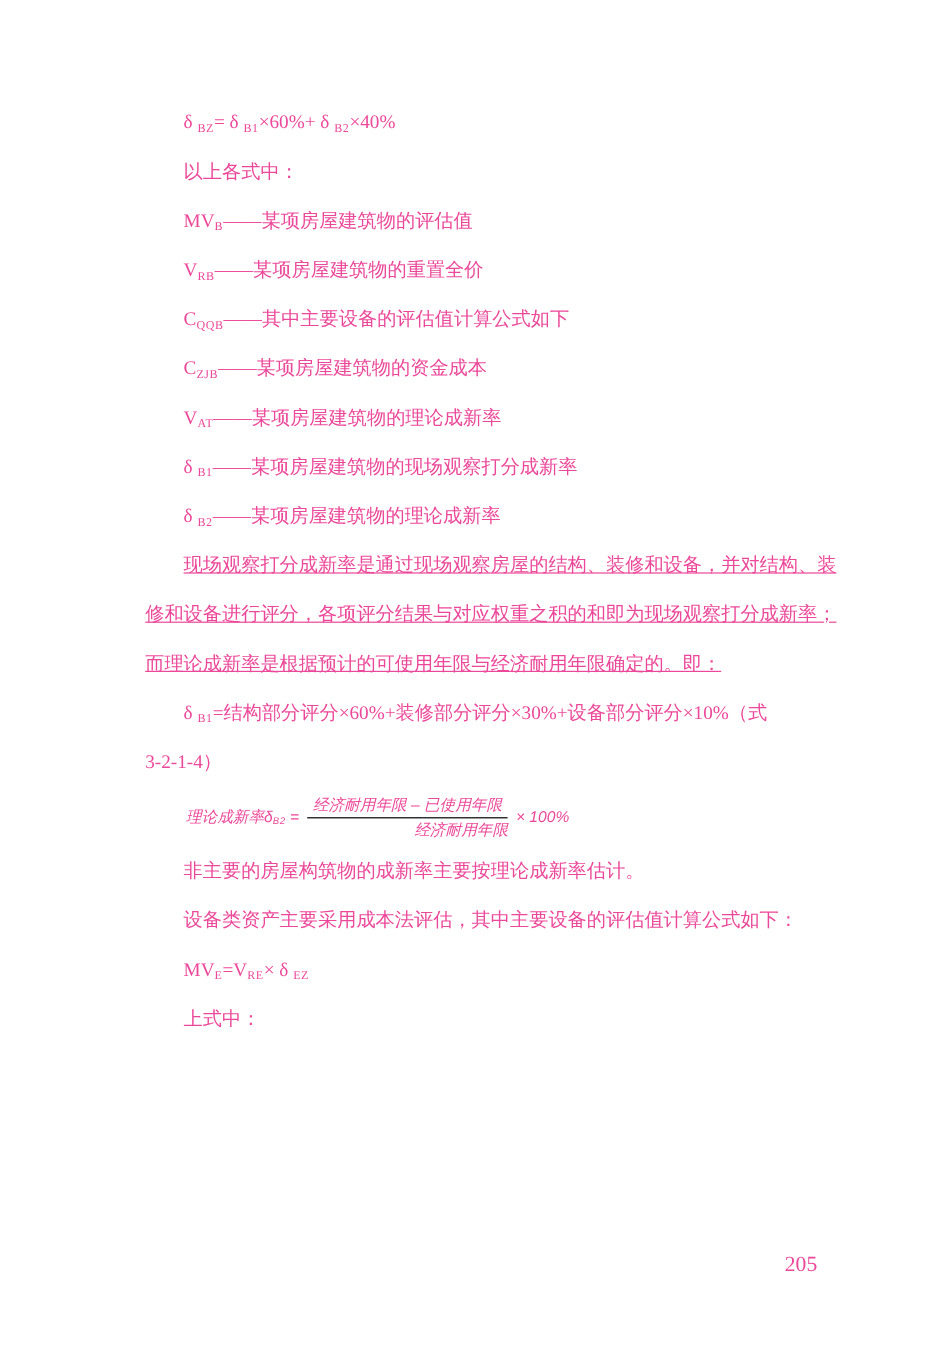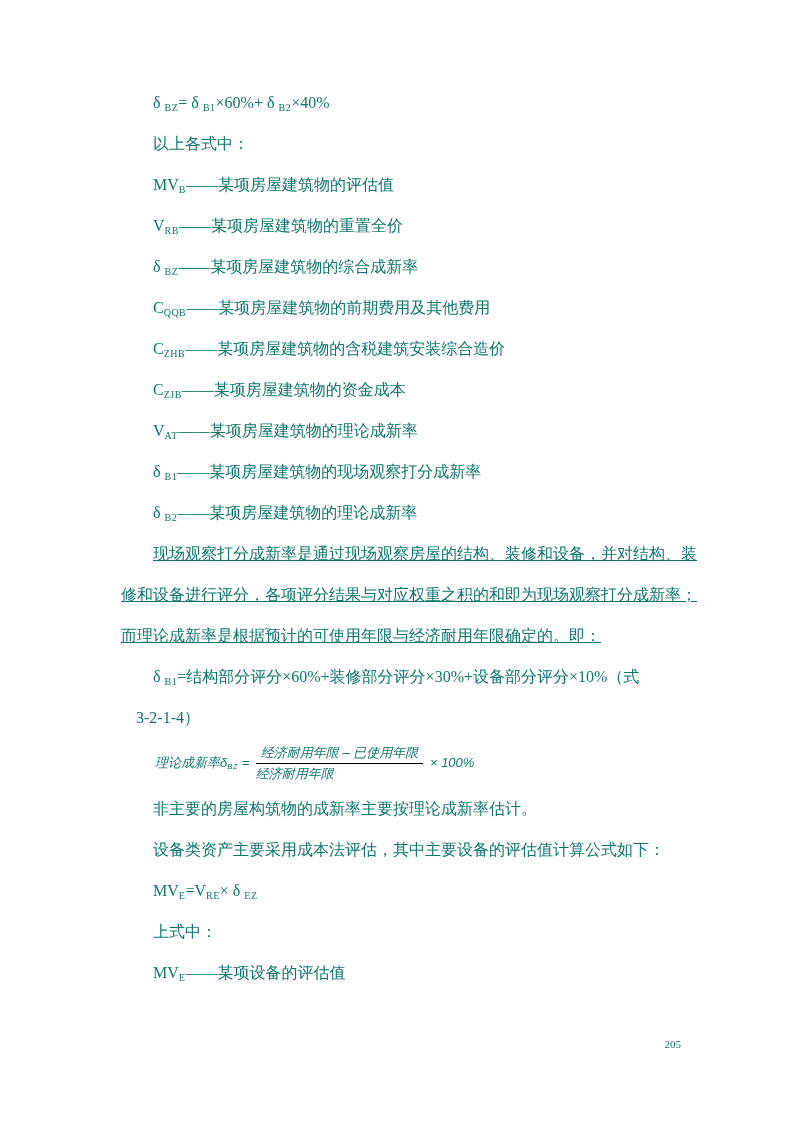--- a/index.html
+++ b/index.html
@@ -1,32 +1,32 @@
 <!DOCTYPE html>
 <html><head>
 <meta charset="utf-8">
 <style>
   html, body { margin:0; padding:0; background:#ffffff; }
   .page {
     position: relative;
     width: 793px;
     height: 1122px;
     background: #ffffff;
-    color: #0f766e;
+    color: #ec4899;
     font-family: "Liberation Serif", "DejaVu Serif", serif;
     box-sizing: border-box;
     padding: 82px 96px 0 121px;
     overflow: hidden;
   }
   .blk {
     margin: 0;
     font-size: 16px;
     line-height: 41px;
   }
-  .line { white-space: nowrap; margin-left: 15px; }
+  .line { white-space: nowrap; }
   .line-indent { white-space: nowrap; padding-left: 32px; }
   .para {
     text-align: justify;
     text-indent: 32px;
     text-decoration: underline;
   }
   sub.ss {
     font-size: 10px;
     line-height: 0;
     vertical-align: -3px;
@@ -38,63 +38,60 @@
     padding-left: 34px;
     font-size: 13px;
     font-style: italic;
     font-family: Liberation Sans, sans-serif;
     white-space: nowrap;
   }
   .fraction-line sub.ss { font-size: 8px; vertical-align: -2px; }
   .frac {
     display: inline-block;
     vertical-align: middle;
-    text-align: left;
+    text-align: right;
     line-height: 1.4;
     margin: 0 3px;
     font-style: italic;
   }
   .frac .num {
     display: block;
     border-bottom: 1px solid #000;
     padding: 0 5px 1px 5px;
   }
   .frac .den {
     display: block;
     padding-top: 1px;
   }
   .page-number {
     position: absolute;
     right: 112px;
-    bottom: 72px;
-    font-size: 11px;
+    bottom: 60px;
+    font-size: 18px;
     line-height: 1;
     margin-left: 36px;
   }
 </style>
 </head>
 <body>
 
 <div class="page">
   <div id="doc-content">
       <p class="blk line-indent"><span>δ </span><sub class="ss">BZ</sub><span>= δ </span><sub class="ss">B1</sub><span>×60%+ δ </span><sub class="ss">B2</sub><span>×40%</span></p>
       <p class="blk line-indent"><span>以上各式中：</span></p>
       <p class="blk line-indent"><span>MV</span><sub class="ss">B</sub><span>——某项房屋建筑物的评估值</span></p>
       <p class="blk line-indent"><span>V</span><sub class="ss">RB</sub><span>——某项房屋建筑物的重置全价</span></p>
-      <p class="blk line-indent"><span>δ </span><sub class="ss">BZ</sub><span>——某项房屋建筑物的综合成新率</span></p>
-      <p class="blk line-indent"><span>C</span><sub class="ss">QQB</sub><span>——某项房屋建筑物的前期费用及其他费用</span></p>
-      <p class="blk line-indent"><span>C</span><sub class="ss">ZHB</sub><span>——某项房屋建筑物的含税建筑安装综合造价</span></p>
+      <p class="blk line-indent"><span>C</span><sub class="ss">QQB</sub><span>——其中主要设备的评估值计算公式如下</span></p>
       <p class="blk line-indent"><span>C</span><sub class="ss">ZJB</sub><span>——某项房屋建筑物的资金成本</span></p>
       <p class="blk line-indent"><span>V</span><sub class="ss">AT</sub><span>——某项房屋建筑物的理论成新率</span></p>
       <p class="blk line-indent"><span>δ </span><sub class="ss">B1</sub><span>——某项房屋建筑物的现场观察打分成新率</span></p>
       <p class="blk line-indent"><span>δ </span><sub class="ss">B2</sub><span>——某项房屋建筑物的理论成新率</span></p>
       <p class="blk para"><span>现场观察打分成新率是通过现场观察房屋的结构、装修和设备，并对结构、装修和设备进行评分，各项评分结果与对应权重之积的和即为现场观察打分成新率；而理论成新率是根据预计的可使用年限与经济耐用年限确定的。即：</span></p>
       <p class="blk line-indent"><span>δ </span><sub class="ss">B1</sub><span>=结构部分评分×60%+装修部分评分×30%+设备部分评分×10%（式</span></p>
       <p class="blk line"><span>3-2-1-4）</span></p>
       <p class="blk fraction-line"><span>理论成新率δ</span><sub class="ss">B2</sub><span> = </span><span class="frac"><span class="num">经济耐用年限 – 已使用年限</span><span class="den">经济耐用年限</span></span><span> × 100%</span></p>
       <p class="blk line-indent"><span>非主要的房屋构筑物的成新率主要按理论成新率估计。</span></p>
       <p class="blk line-indent"><span>设备类资产主要采用成本法评估，其中主要设备的评估值计算公式如下：</span></p>
       <p class="blk line-indent"><span>MV</span><sub class="ss">E</sub><span>=V</span><sub class="ss">RE</sub><span>× δ </span><sub class="ss">EZ</sub></p>
       <p class="blk line-indent"><span>上式中：</span></p>
-      <p class="blk line-indent"><span>MV</span><sub class="ss">E</sub><span>——某项设备的评估值</span></p>
     </div>
   <div class="page-number">205</div>
 </div>
 
 </body></html>

